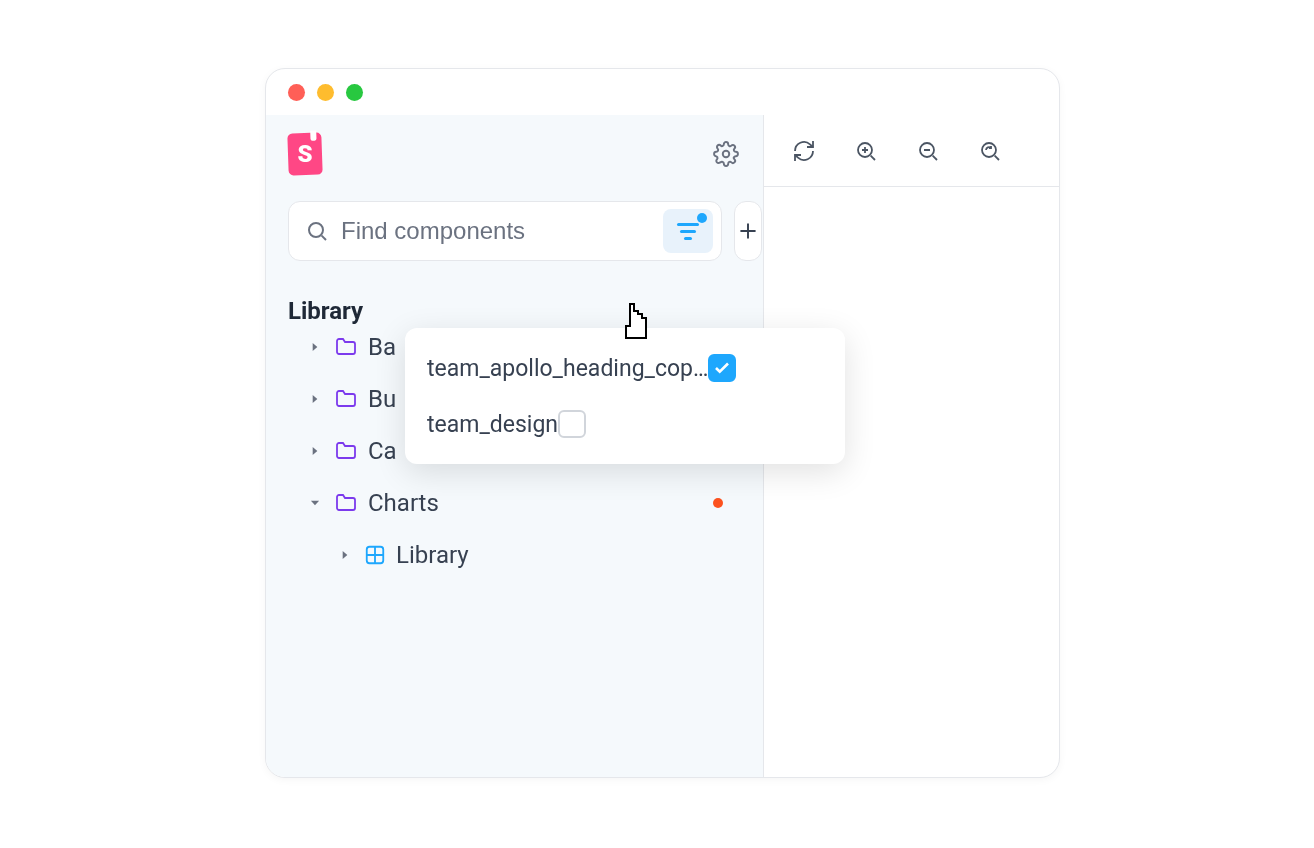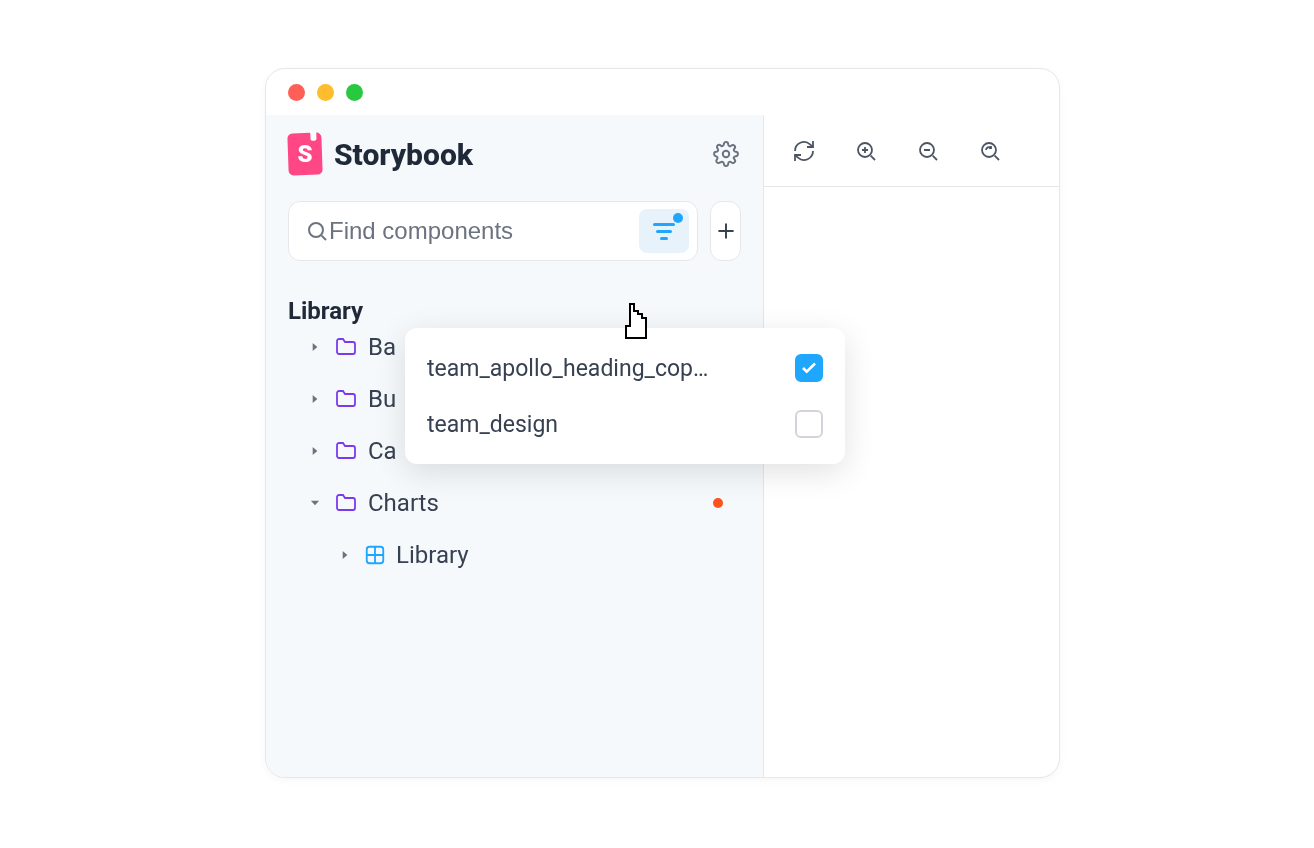--- a/index.html
+++ b/index.html
@@ -97,20 +97,21 @@
     }
     .search-box {
       flex: 1;
       height: 60px;
       background: #fff;
       border: 1px solid #e5e7eb;
       border-radius: 12px;
       display: flex;
       align-items: center;
       padding: 0 8px 0 16px;
+      gap: 12px;
     }
     .search-icon { color: #6b7280; }
     .search-input {
       flex: 1;
       border: none;
       outline: none;
       font-size: 24px;
       color: #6b7280;
       background: transparent;
     }
@@ -175,21 +176,21 @@
       position: absolute;
       left: 405px; top: 328px;
       width: 440px;
       background: #fff;
       border-radius: 12px;
       box-shadow: 0 8px 32px rgba(0,0,0,0.12);
       padding: 12px 0;
       z-index: 10;
     }
     .dd-row {
-      display: flex; align-items: center; justify-content: space-between;
+      display: flex; align-items: center; 
       padding: 14px 22px;
       font-size: 23px; color: #374151;
       cursor: pointer;
     }
     .dd-label { white-space: nowrap; overflow: hidden; text-overflow: ellipsis; max-width: 330px; }
     .checkbox {
       width: 28px; height: 28px;
       border: 2px solid #d1d5db;
       border-radius: 6px;
       display: flex; align-items: center; justify-content: center;
@@ -214,21 +215,20 @@
     <div class="dot yellow"></div>
     <div class="dot green"></div>
   </div>
   <div class="content">
     <div class="sidebar">
       <div class="brand-row">
         <div class="brand">
           <div class="brand-logo">
               <span class="s">S</span>
             </div>
-          <div class="brand-title">Storybook</div>
         </div>
         <div class="settings-btn">
           <svg width="26" height="26" viewBox="0 0 24 24" fill="none" stroke="currentColor" stroke-width="1.8">
               <circle cx="12" cy="12" r="3"></circle>
               <path d="M19.4 15a1.7 1.7 0 0 0 .34 1.87l.06.06a2 2 0 1 1-2.83 2.83l-.06-.06a1.7 1.7 0 0 0-1.87-.34 1.7 1.7 0 0 0-1 1.55V21a2 2 0 1 1-4 0v-.09a1.7 1.7 0 0 0-1.11-1.55 1.7 1.7 0 0 0-1.87.34l-.6.06a2 2 0 1 1-2.83-2.83l.06-.06a1.7 1.7 0 0 0 .34-1.87 1.7 1.7 0 0 0-1.55-1H3a2 2 0 1 1 0-4h.09a1.7 1.7 0 0 0 1.55-1.11 1.7 1.7 0 0 0-.34-1.87l-.06-.06a2 2 0 1 1 2.83-2.83l.06.06c.51.51 1.28.66 1.87.34h0a1.7 1.7 0 0 0 1-1.55V3a2 2 0 1 1 4 0v.09c0 .69.41 1.31 1 1.55a1.7 1.7 0 0 0 1.87-.34l.06-.06a2 2 0 1 1 2.83 2.83l-.06.06a1.7 1.7 0 0 0-.34 1.87V9c.24.59.86 1 1.55 1H21a2 2 0 1 1 0 4h-.09a1.7 1.7 0 0 0-1.55 1z"></path>
             </svg>
         </div>
       </div>
 
       <div class="search-row">

